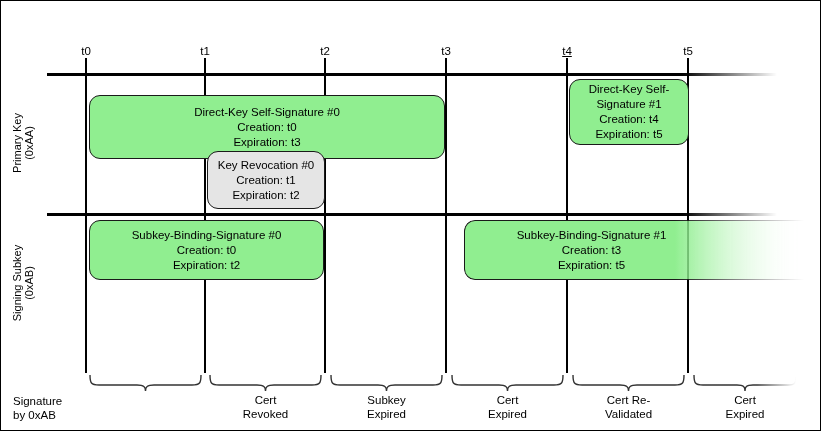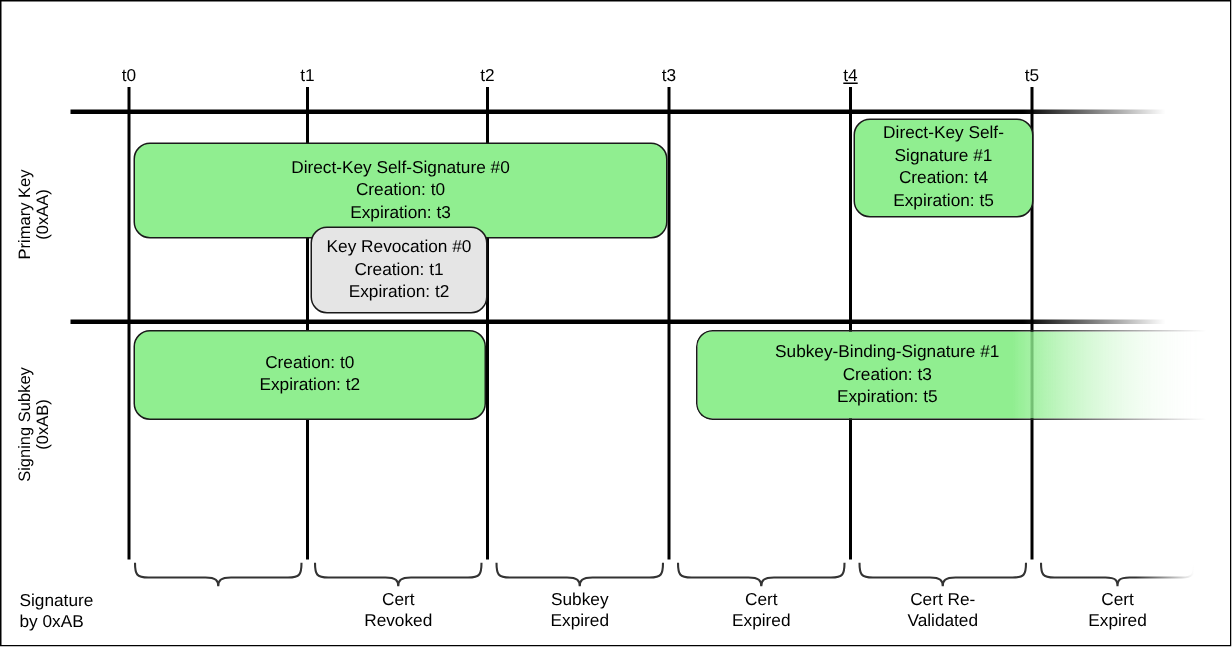--- a/index.html
+++ b/index.html
@@ -161,20 +161,21 @@
   </div>
 
   <div class="sig-box sig-green" style="left:568px; top:78px; width:120px; height:66px;">
     <span class="ln">Direct-Key Self-</span>
     <span class="ln">Signature #1</span>
     <span class="ln">Creation: t4</span>
     <span class="ln">Expiration: t5</span>
   </div>
 
   <div class="sig-box sig-green" style="left:88px; top:219px; width:235px; height:60px;">
+    <span class="ln">Subkey-Binding-Signature #0</span>
     <span class="ln">Creation: t0</span>
     <span class="ln">Expiration: t2</span>
   </div>
 
   <div class="sig-box sig-fade" style="left:463px; top:219px; width:340px; height:60px;">
     <span class="ln" style="margin-right:86px;">Subkey-Binding-Signature #1</span>
     <span class="ln" style="margin-right:86px;">Creation: t3</span>
     <span class="ln" style="margin-right:86px;">Expiration: t5</span>
   </div>
 

